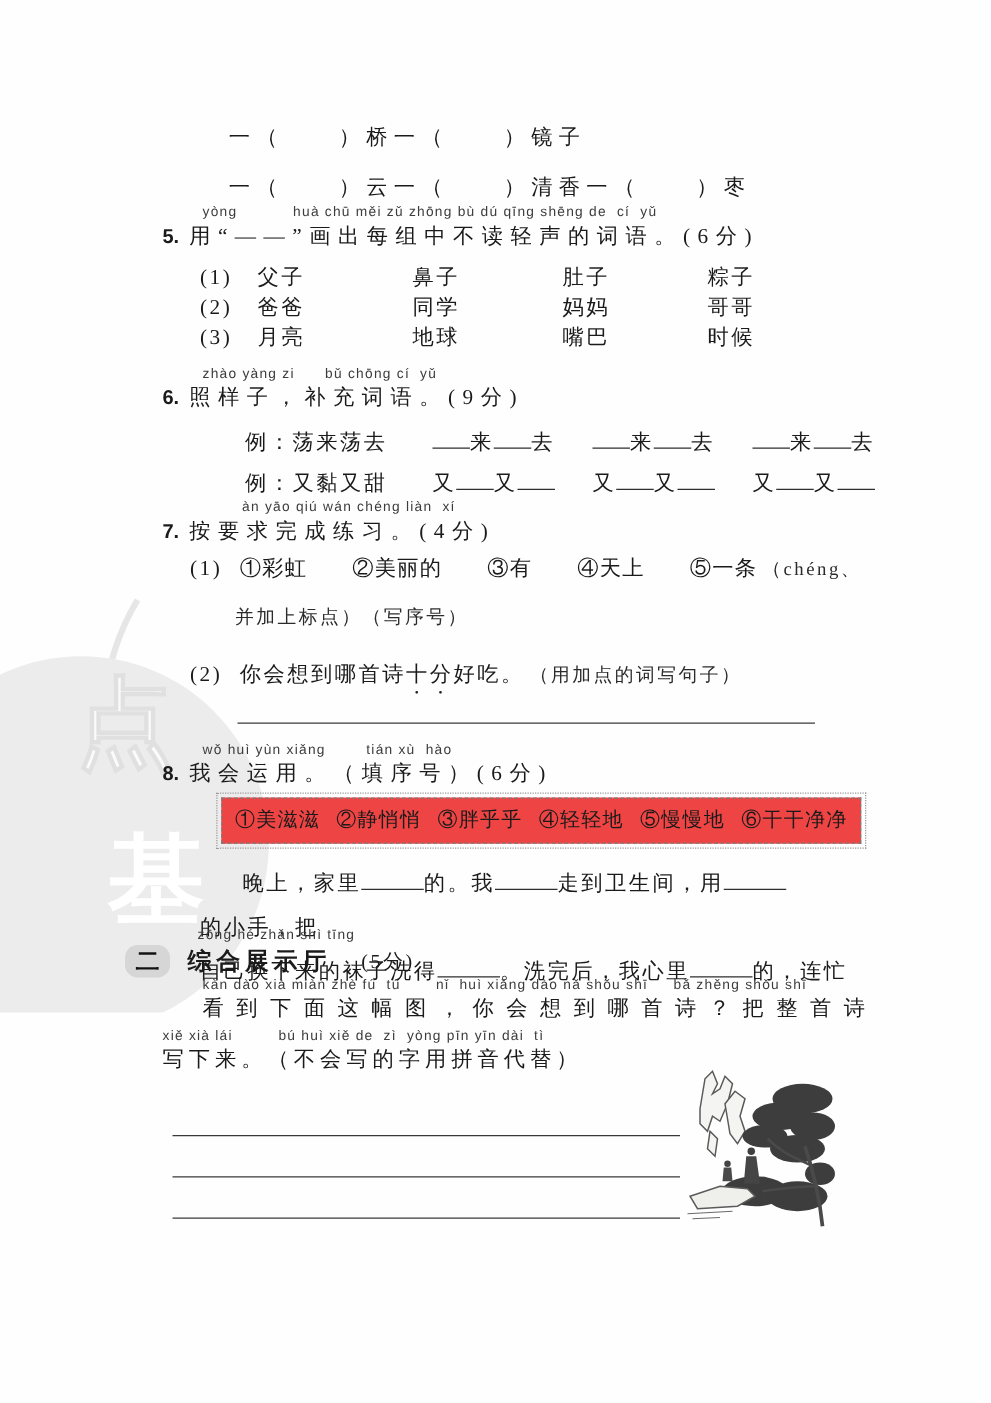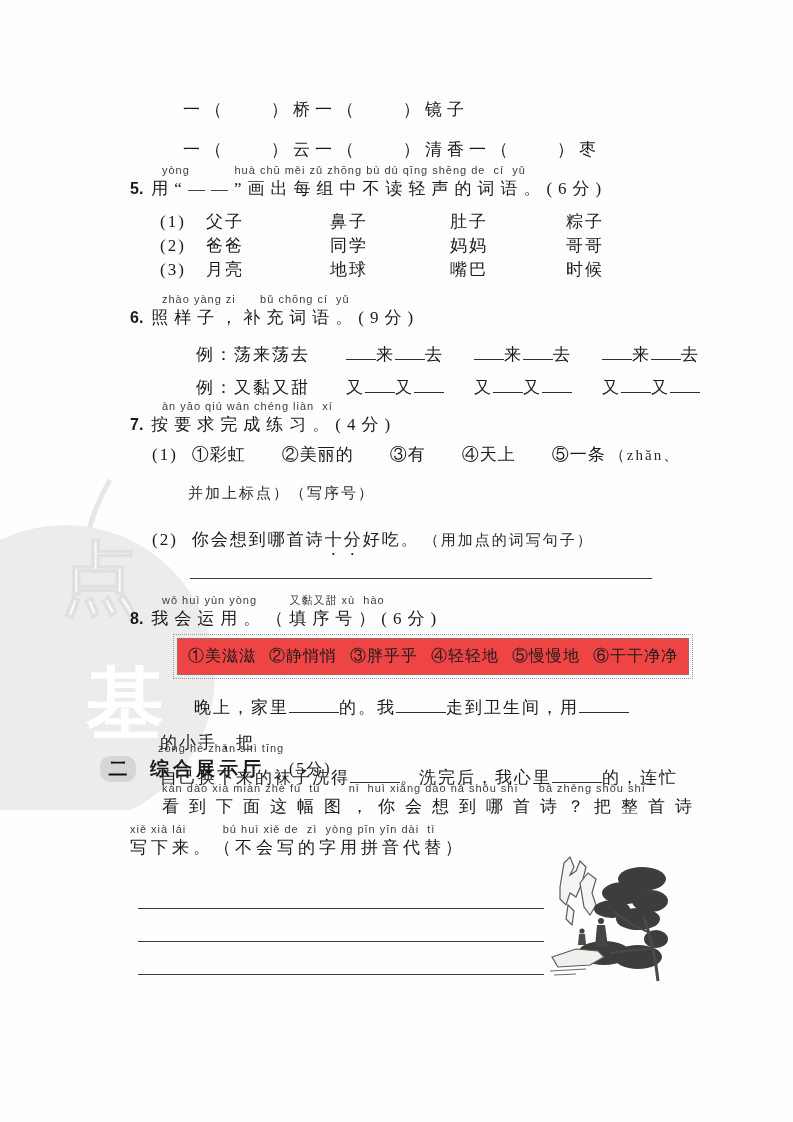--- a/index.html
+++ b/index.html
@@ -114,44 +114,44 @@
       </div>
       <div class="grid-ex">
         <span class="cn-tight">例：又黏又甜</span>
         <span><span class="cn-tight">又</span><span class="blank sm"></span><span class="cn-tight">又</span><span class="blank sm"></span></span>
         <span><span class="cn-tight">又</span><span class="blank sm"></span><span class="cn-tight">又</span><span class="blank sm"></span></span>
         <span><span class="cn-tight">又</span><span class="blank sm"></span><span class="cn-tight">又</span><span class="blank sm"></span></span>
       </div>
     </div>
 
     <div class="abs" style="left:130px;top:400px;">
-      <div class="pinyin" style="padding-left:32px;">àn yāo qiú wán chéng liàn  xí</div>
+      <div class="pinyin" style="padding-left:32px;text-align:center;">àn yāo qiú wán chéng liàn  xí</div>
       <div>
         <span class="qnum">7.</span><span class="cn" style="letter-spacing:6px;">按要求完成练习。(4分)</span>
       </div>
     </div>
     <div class="abs" style="left:152px;top:443px;width:540px;">
       <div>
         <span class="cn-tight">(1)</span>
         <span class="cn-tight" style="letter-spacing:1px;margin-left:10px;">①彩虹　　②美丽的　　③有　　④天上　　⑤一条</span>
-        <span class="cn-tight note">（zhǎn、</span>
+        <span class="cn-tight note">（chéng、</span>
       </div>
       <div style="margin-top:14px;padding-left:36px;">
         <span class="cn-tight note">并加上标点）（写序号）</span>
       </div>
     </div>
     <div class="abs" style="left:152px;top:528px;">
       <span class="cn-tight">(2)</span>
       <span class="cn-tight" style="margin-left:10px;"><span>你会想到哪首诗</span><span class="dotted">十分</span><span>好吃。</span></span>
       <span class="cn-tight note">（用加点的词写句子）</span>
     </div>
     <div class="ansline" style="left:190px;top:578px;width:462px;"></div>
 
     <div class="abs" style="left:130px;top:594px;">
-      <div class="pinyin" style="padding-left:32px;">wǒ huì yùn yòng        又黏又甜 xù  hào</div>
+      <div class="pinyin" style="padding-left:32px;">wǒ huì yùn xiǎng        tián xù  hào</div>
       <div>
         <span class="qnum">8.</span><span class="cn" style="letter-spacing:6px;">我会运用。（填序号）(6分)</span>
       </div>
     </div>
     <div class="abs wordbox" style="left:177px;top:638px;">
       <span>①美滋滋</span>
       <span>②静悄悄</span>
       <span>③胖乎乎</span>
       <span>④轻轻地</span>
       <span>⑤慢慢地</span>

